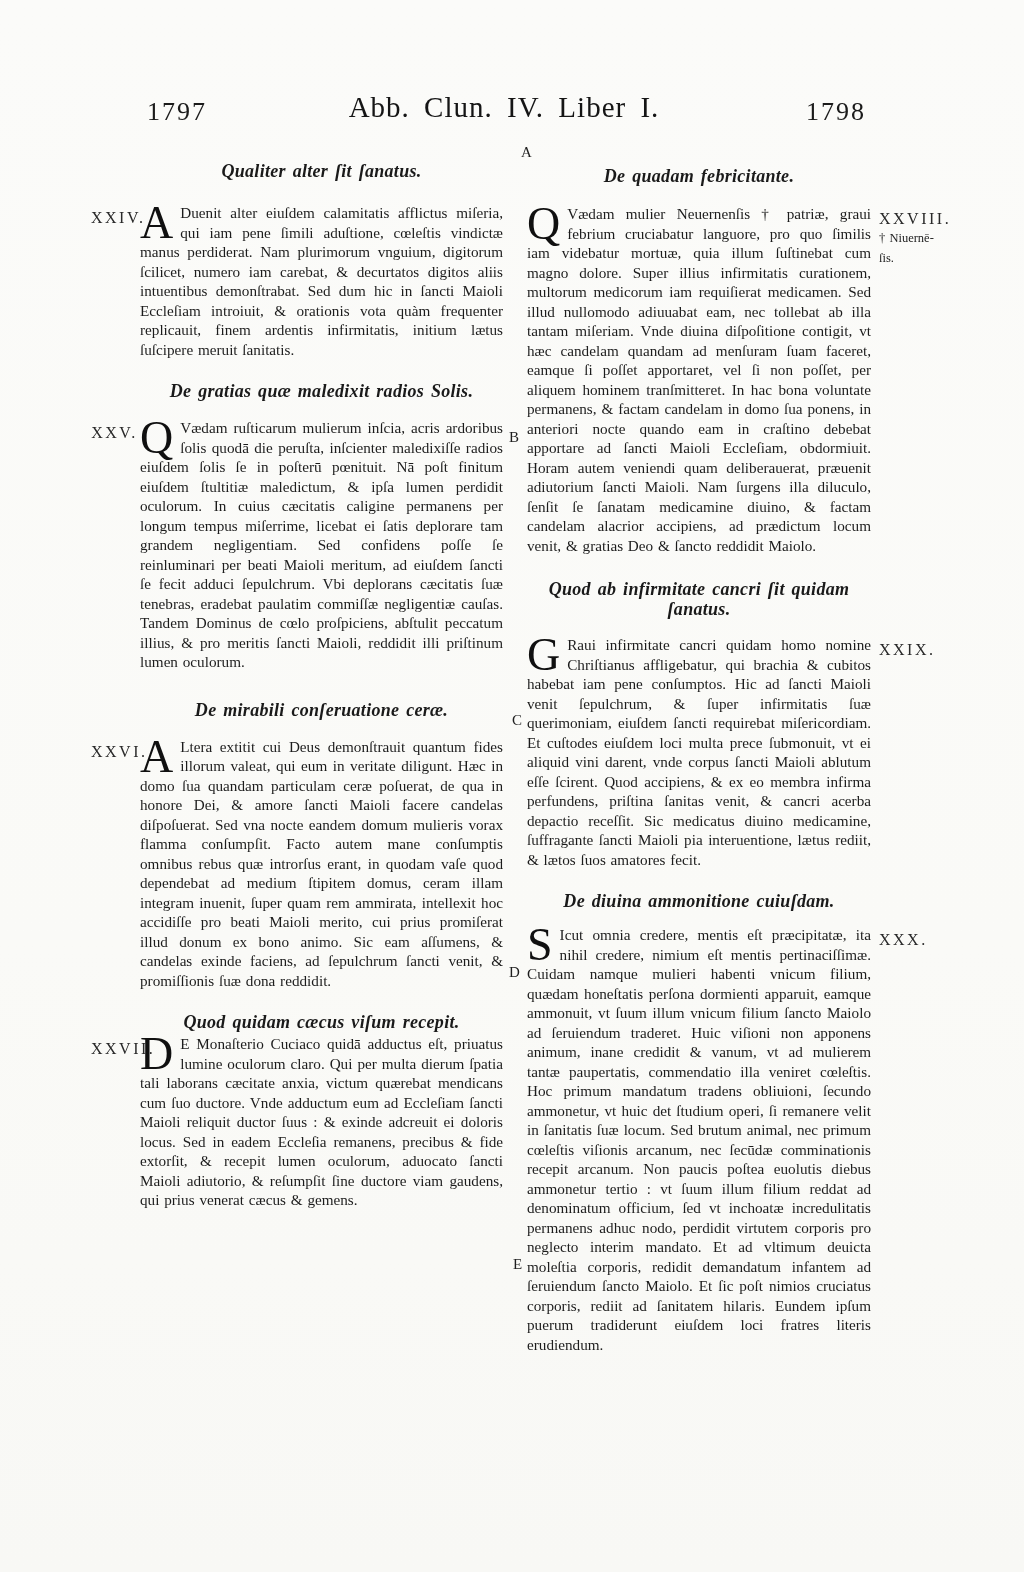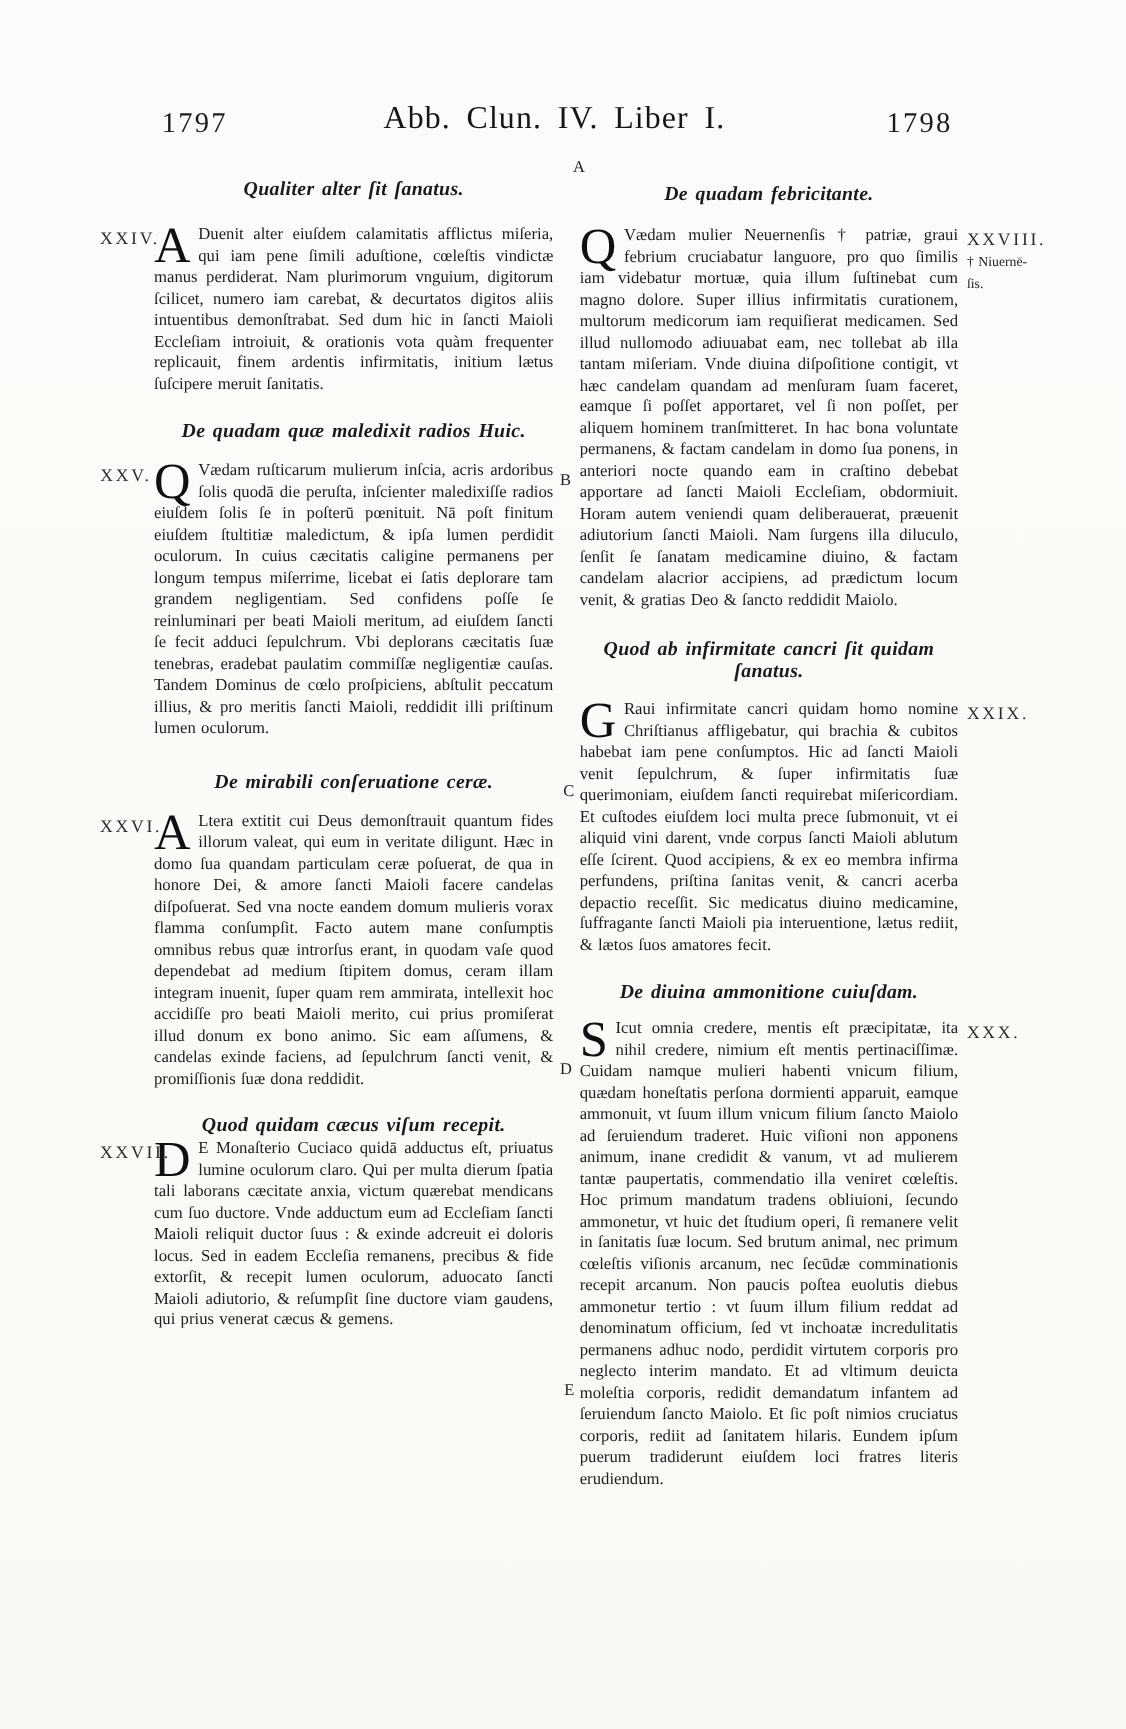--- a/index.html
+++ b/index.html
@@ -86,21 +86,21 @@
   <div id="col-left" class="col">
 
 
     <h3 class="section-heading" style="margin-top:19px;">Qualiter alter ſit ſanatus.</h3>
     <p class="para" style="margin-top:22px;">
       <span class="chapnum left-side">XXIV.</span>
       <span class="dropcap">A</span>
       <span>Duenit alter eiuſdem calamitatis afflictus miſeria, qui iam pene ſimili aduſtione, cœleſtis vindictæ manus perdiderat. Nam plurimorum vnguium, digitorum ſcilicet, numero iam carebat, &amp; decurtatos digitos aliis intuentibus demonſtrabat. Sed dum hic in ſancti Maioli Eccleſiam introiuit, &amp; orationis vota quàm frequenter replicauit, finem ardentis infirmitatis, initium lætus ſuſcipere meruit ſanitatis.</span>
     </p>
 
-    <h3 class="section-heading" style="margin-top:22px;">De quadam quæ maledixit radios Huic.</h3>
+    <h3 class="section-heading" style="margin-top:22px;">De gratias quæ maledixit radios Solis.</h3>
     <p class="para" style="margin-top:17px;">
       <span class="chapnum left-side">XXV.</span>
       <span class="dropcap">Q</span>
       <span>Vædam ruſticarum mulierum inſcia, acris ardoribus ſolis quodā die peruſta, inſcienter maledixiſſe radios eiuſdem ſolis ſe in poſterū pœnituit. Nā poſt finitum eiuſdem ſtultitiæ maledictum, &amp; ipſa lumen perdidit oculorum. In cuius cæcitatis caligine permanens per longum tempus miſerrime, licebat ei ſatis deplorare tam grandem negligentiam. Sed confidens poſſe ſe reinluminari per beati Maioli meritum, ad eiuſdem ſancti ſe fecit adduci ſepulchrum. Vbi deplorans cæcitatis ſuæ tenebras, eradebat paulatim commiſſæ negligentiæ cauſas. Tandem Dominus de cœlo proſpiciens, abſtulit peccatum illius, &amp; pro meritis ſancti Maioli, reddidit illi priſtinum lumen oculorum.</span>
     </p>
 
     <h3 class="section-heading" style="margin-top:28px;">De mirabili conſeruatione ceræ.</h3>
     <p class="para" style="margin-top:17px;">
       <span class="chapnum left-side">XXVI.</span>
       <span class="dropcap">A</span>

